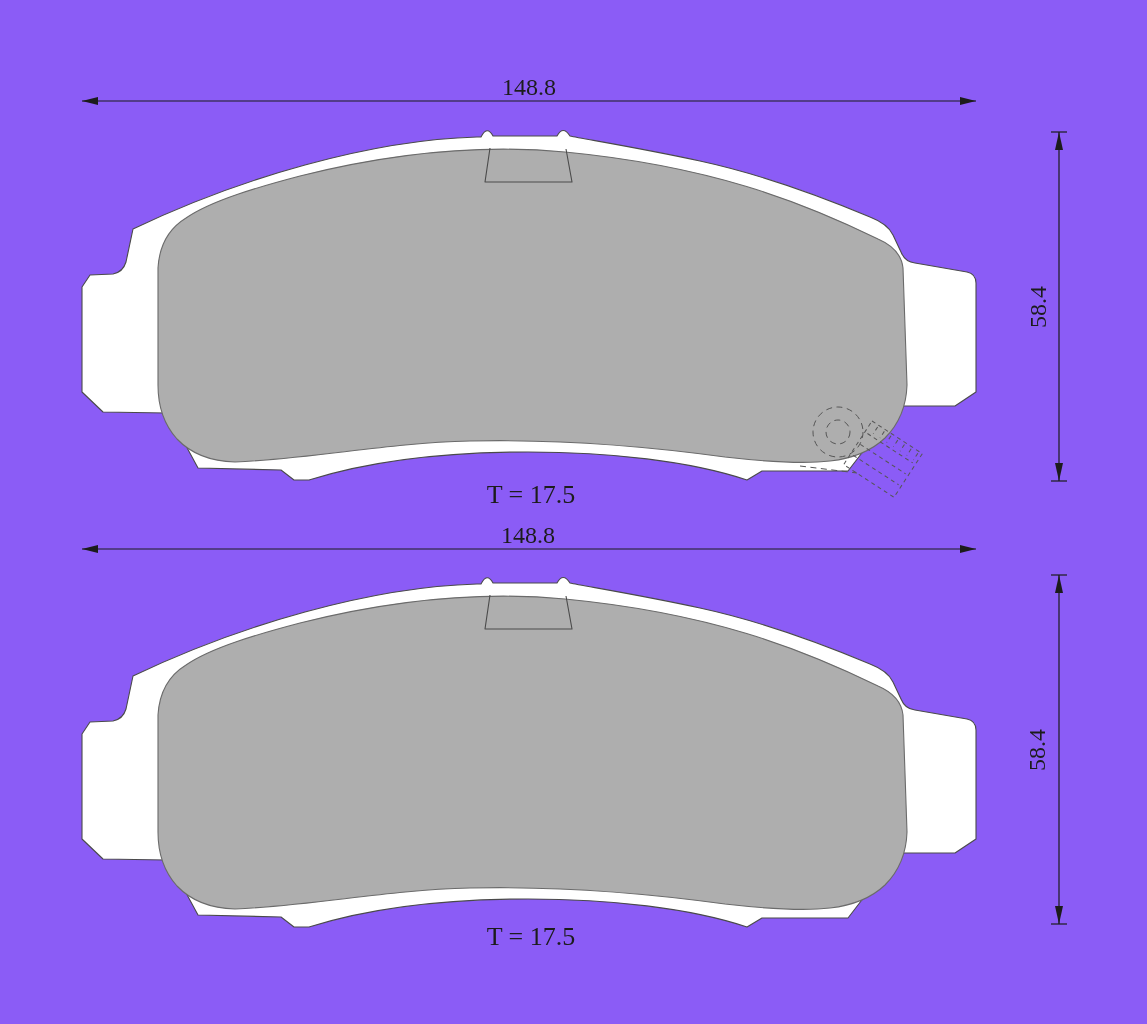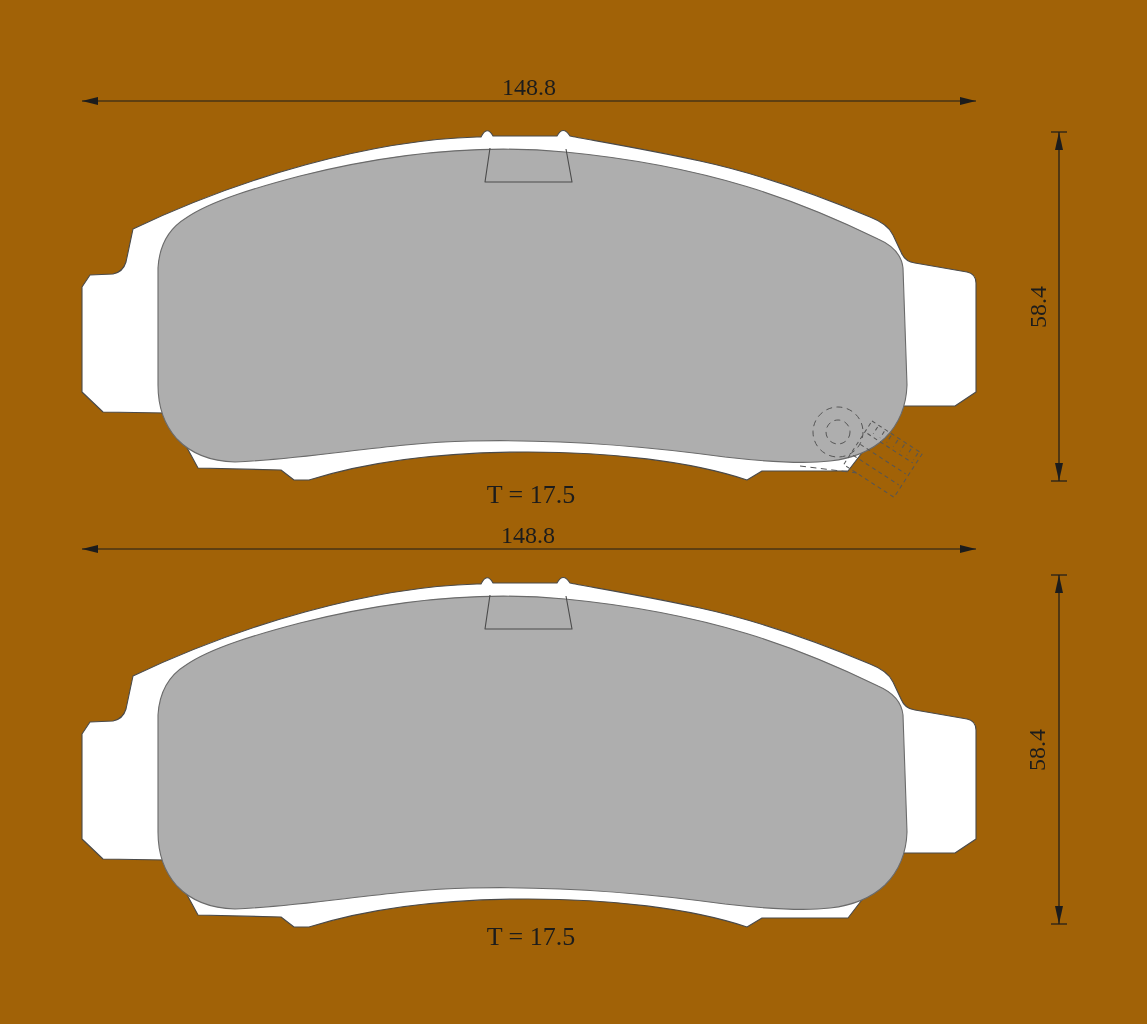--- a/index.html
+++ b/index.html
@@ -4,21 +4,21 @@
 <style>
   html, body {
     margin: 0;
     padding: 0;
     background: #ffffff;
   }
   .stage {
     position: relative;
     width: 1147px;
     height: 1024px;
-    background: #a16207;
+    background: #8b5cf6;
     overflow: hidden;
   }
   svg { display: block; }
   text {
     font-family: "Liberation Serif", "DejaVu Serif", serif;
     fill: #1c1c1c;
   }
   .dim-label  { font-size: 24px; }
   .thk-label  { font-size: 26px; }
   .outline    { fill: #ffffff; stroke: #4a4a4a; stroke-width: 1.1; stroke-linejoin: round; }

